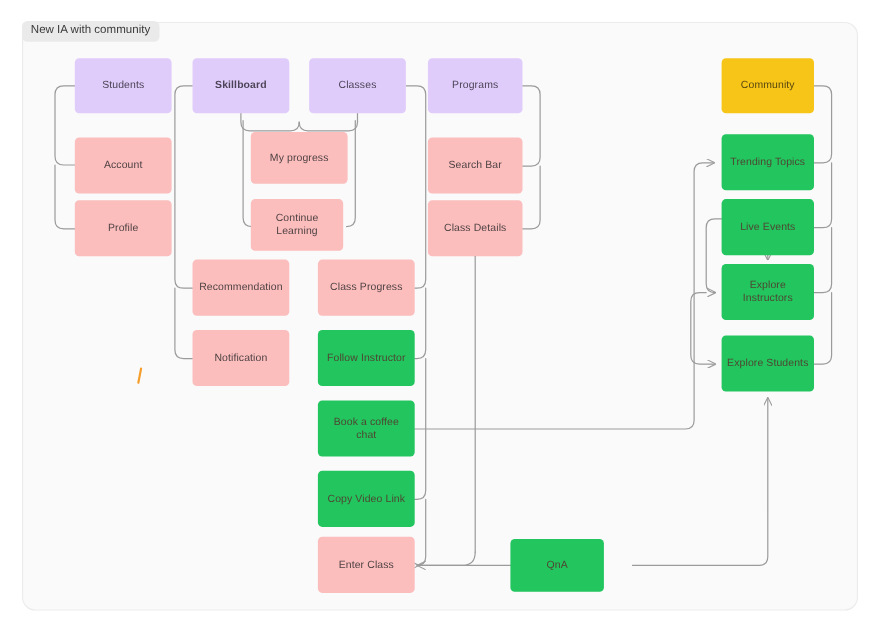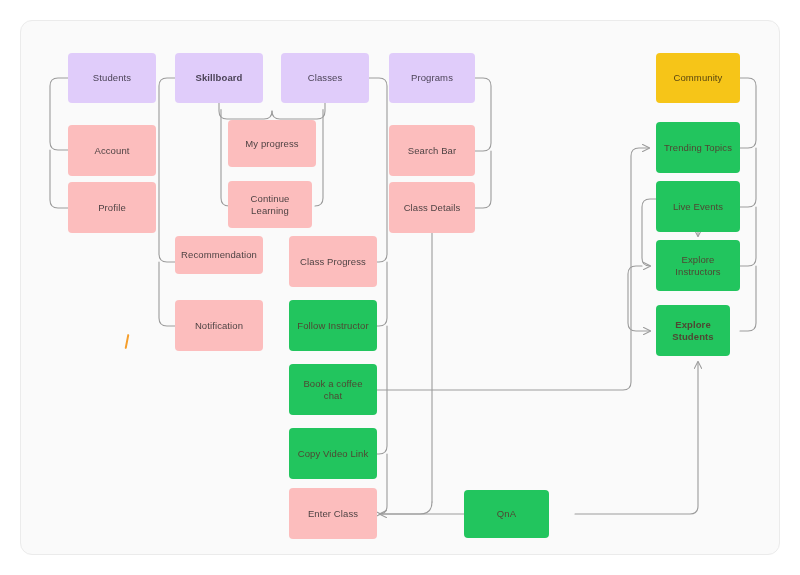--- a/index.html
+++ b/index.html
@@ -76,20 +76,21 @@
     border-radius: 1px;
   }
 </style>
 </head>
 <body>
 
 <div id="canvas">
 
   <div id="frame"></div>
 
+  <div id="frame-title">New IA with community</div>
 
   <svg id="links" viewBox="0 0 800 575" xmlns="http://www.w3.org/2000/svg">
     <defs>
       <marker id="ah" viewBox="0 0 10 10" refX="9" refY="5" markerWidth="7" markerHeight="7" orient="auto-start-reverse">
         <path d="M 0 0 L 10 5 L 0 10" fill="none" stroke="#9b9b9b" stroke-width="1.3"></path>
       </marker>
       <marker id="ahs" viewBox="0 0 10 10" refX="1" refY="5" markerWidth="7" markerHeight="7" orient="auto-start-reverse">
         <path d="M 10 0 L 0 5 L 10 10" fill="none" stroke="#9b9b9b" stroke-width="1.3"></path>
       </marker>
     </defs>
@@ -149,21 +150,21 @@
       </div>
       <div class="node pink" style="left: 68px; top: 125px; width: 88px; height: 51px;">
         <span>Account</span>
       </div>
       <div class="node pink" style="left: 68px; top: 182px; width: 88px; height: 51px; justify-content: center;">
         <span>Profile</span>
       </div>
       <div class="node purple" style="left: 175px; top: 53px; width: 88px; height: 50px; font-weight: bold;">
         <span>Skillboard</span>
       </div>
-      <div class="node pink" style="left: 175px; top: 236px; width: 88px; height: 38px;">
+      <div class="node pink" style="left: 175px; top: 236px; width: 88px; height: 51px;">
         <span>Recommendation</span>
       </div>
       <div class="node pink" style="left: 175px; top: 300px; width: 88px; height: 51px;">
         <span>Notification</span>
       </div>
       <div class="node purple" style="left: 281px; top: 53px; width: 88px; height: 50px;">
         <span>Classes</span>
       </div>
       <div class="node pink" style="left: 228px; top: 120px; width: 88px; height: 47px;">
         <span>My progress</span>
@@ -200,21 +201,21 @@
       </div>
       <div class="node yellow" style="left: 656px; top: 122px; width: 84px; height: 51px;">
         <span>Trending Topics</span>
       </div>
       <div class="node yellow" style="left: 656px; top: 181px; width: 84px; height: 51px;">
         <span>Live Events</span>
       </div>
       <div class="node yellow" style="left: 656px; top: 240px; width: 84px; height: 51px;">
         <span>Explore Instructors</span>
       </div>
-      <div class="node yellow" style="left: 656px; top: 305px; width: 74px; height: 51px; font-weight: bold;">
+      <div class="node yellow" style="left: 656px; top: 305px; width: 84px; height: 51px;">
         <span>Explore Students</span>
       </div>
       <div class="node yellow" style="left: 464px; top: 490px; width: 85px; height: 48px;">
         <span>QnA</span>
       </div>
     </div>
 
 </div>
 
 </body></html>

